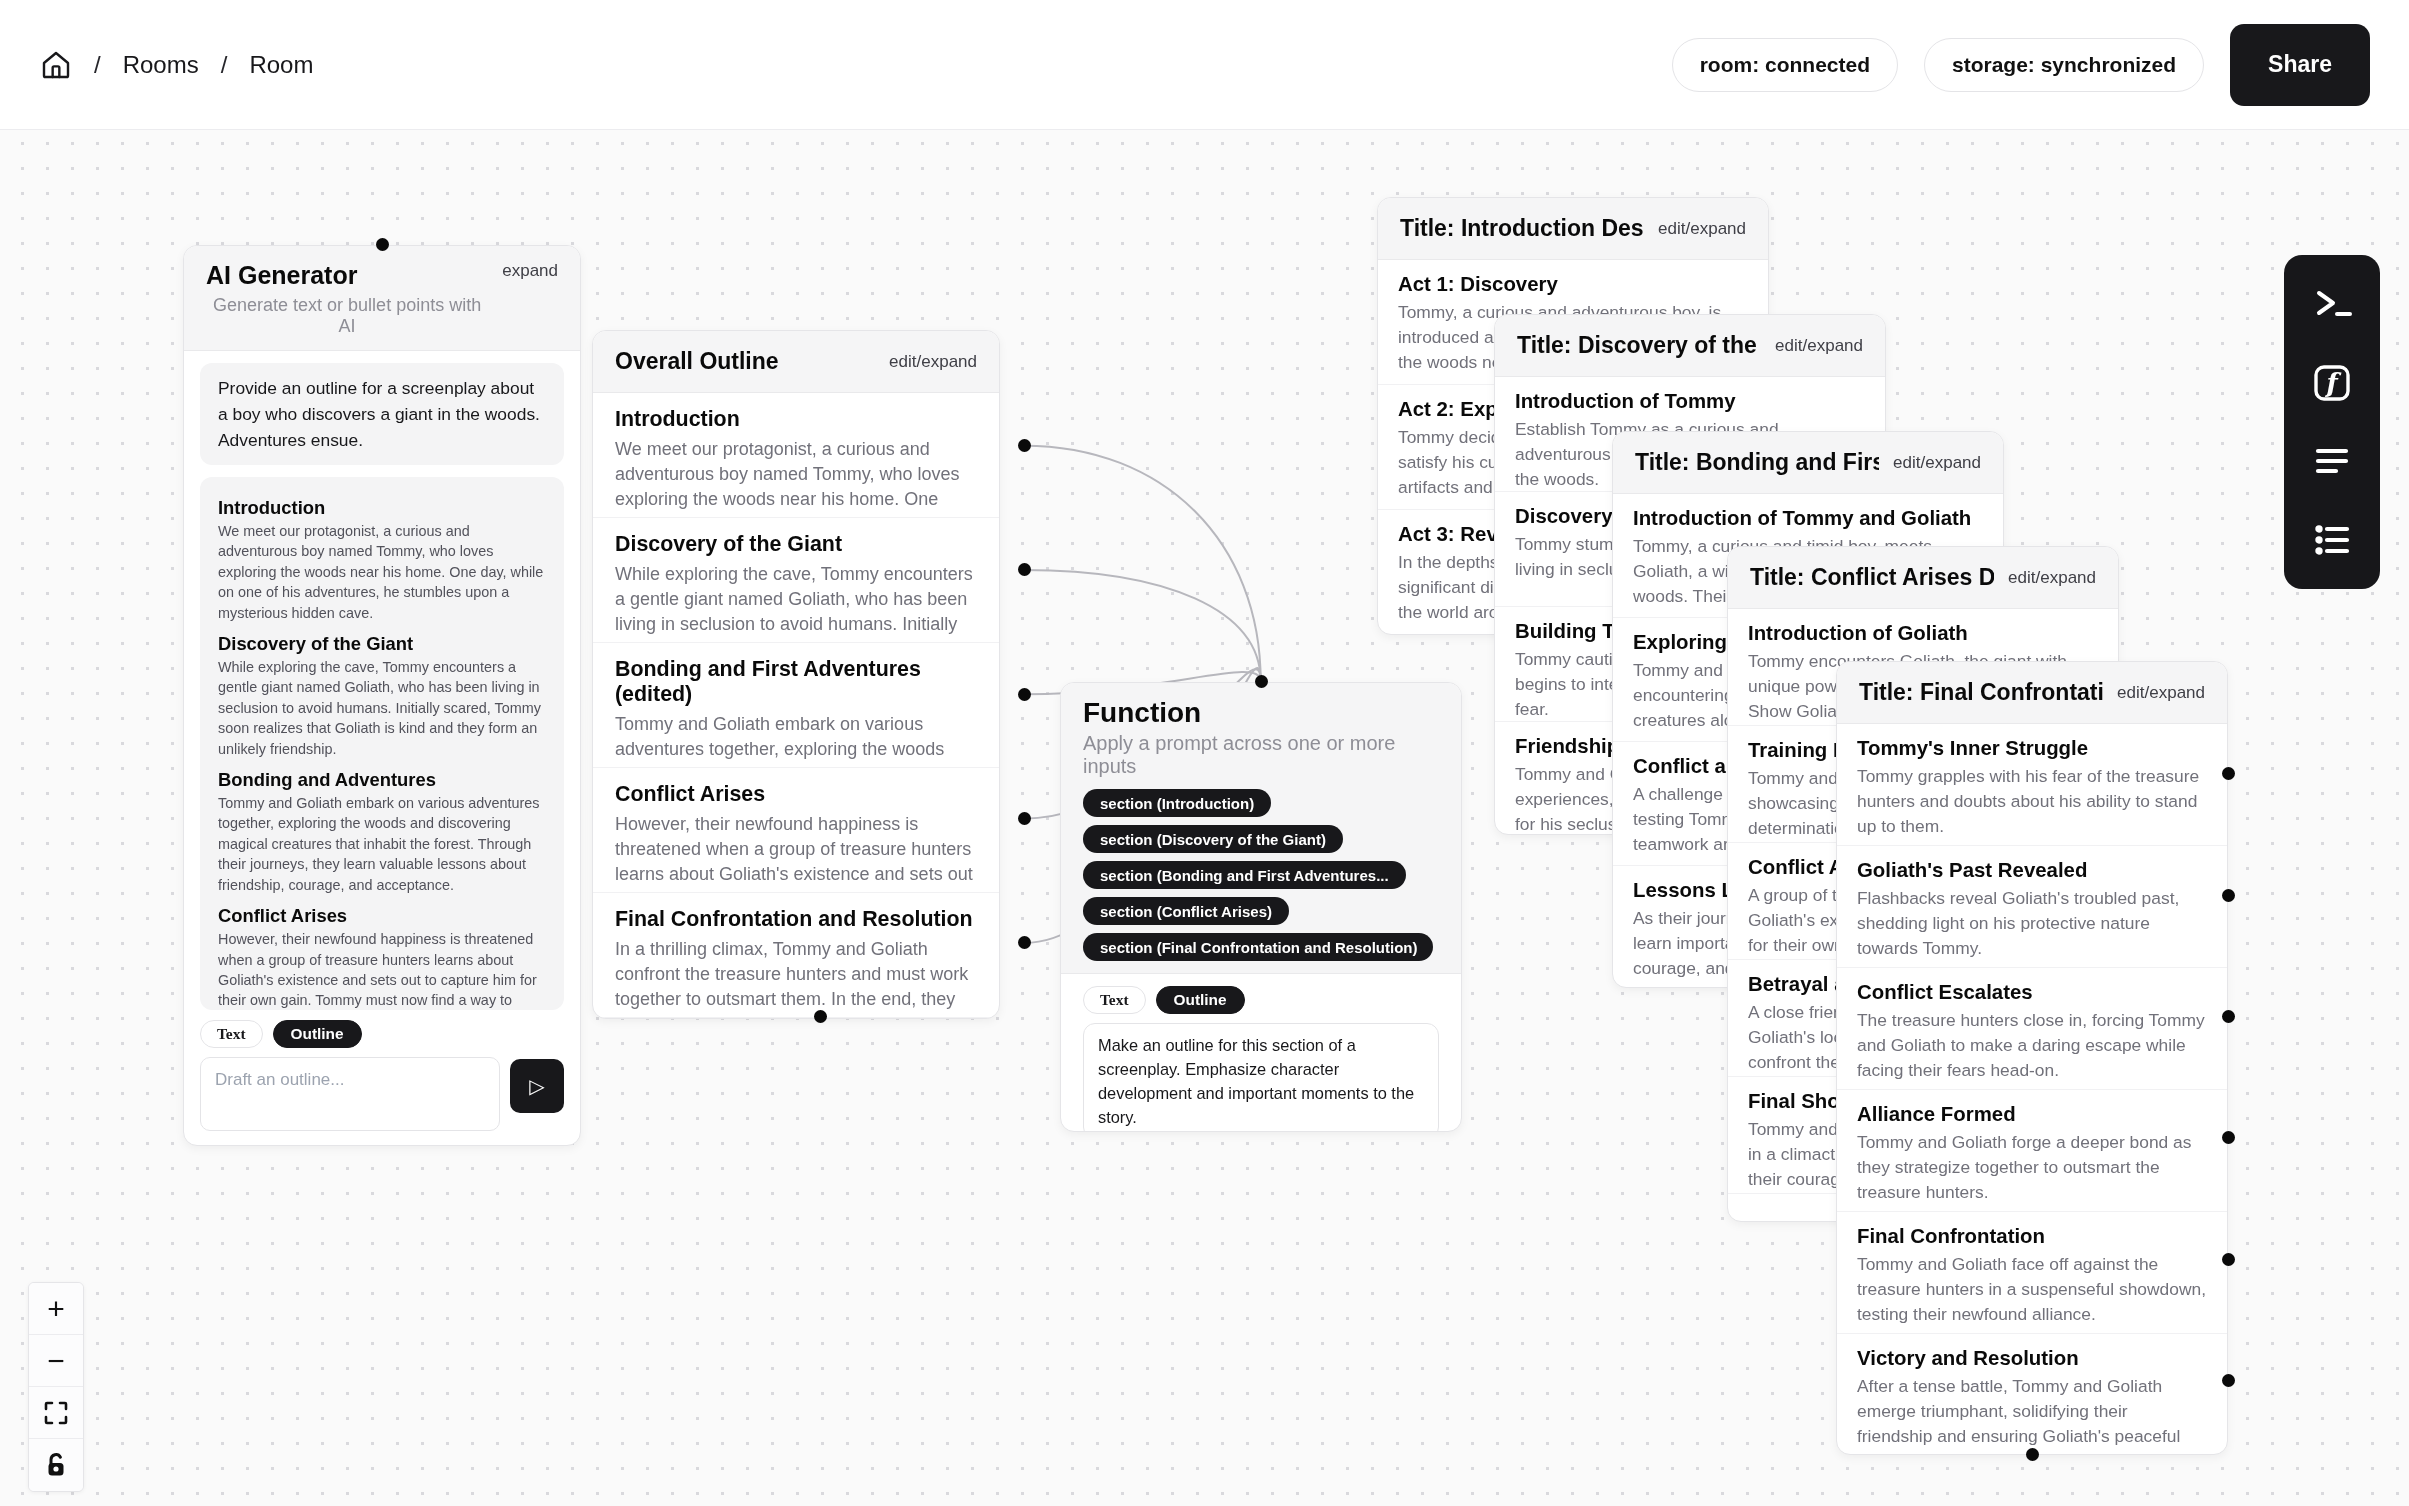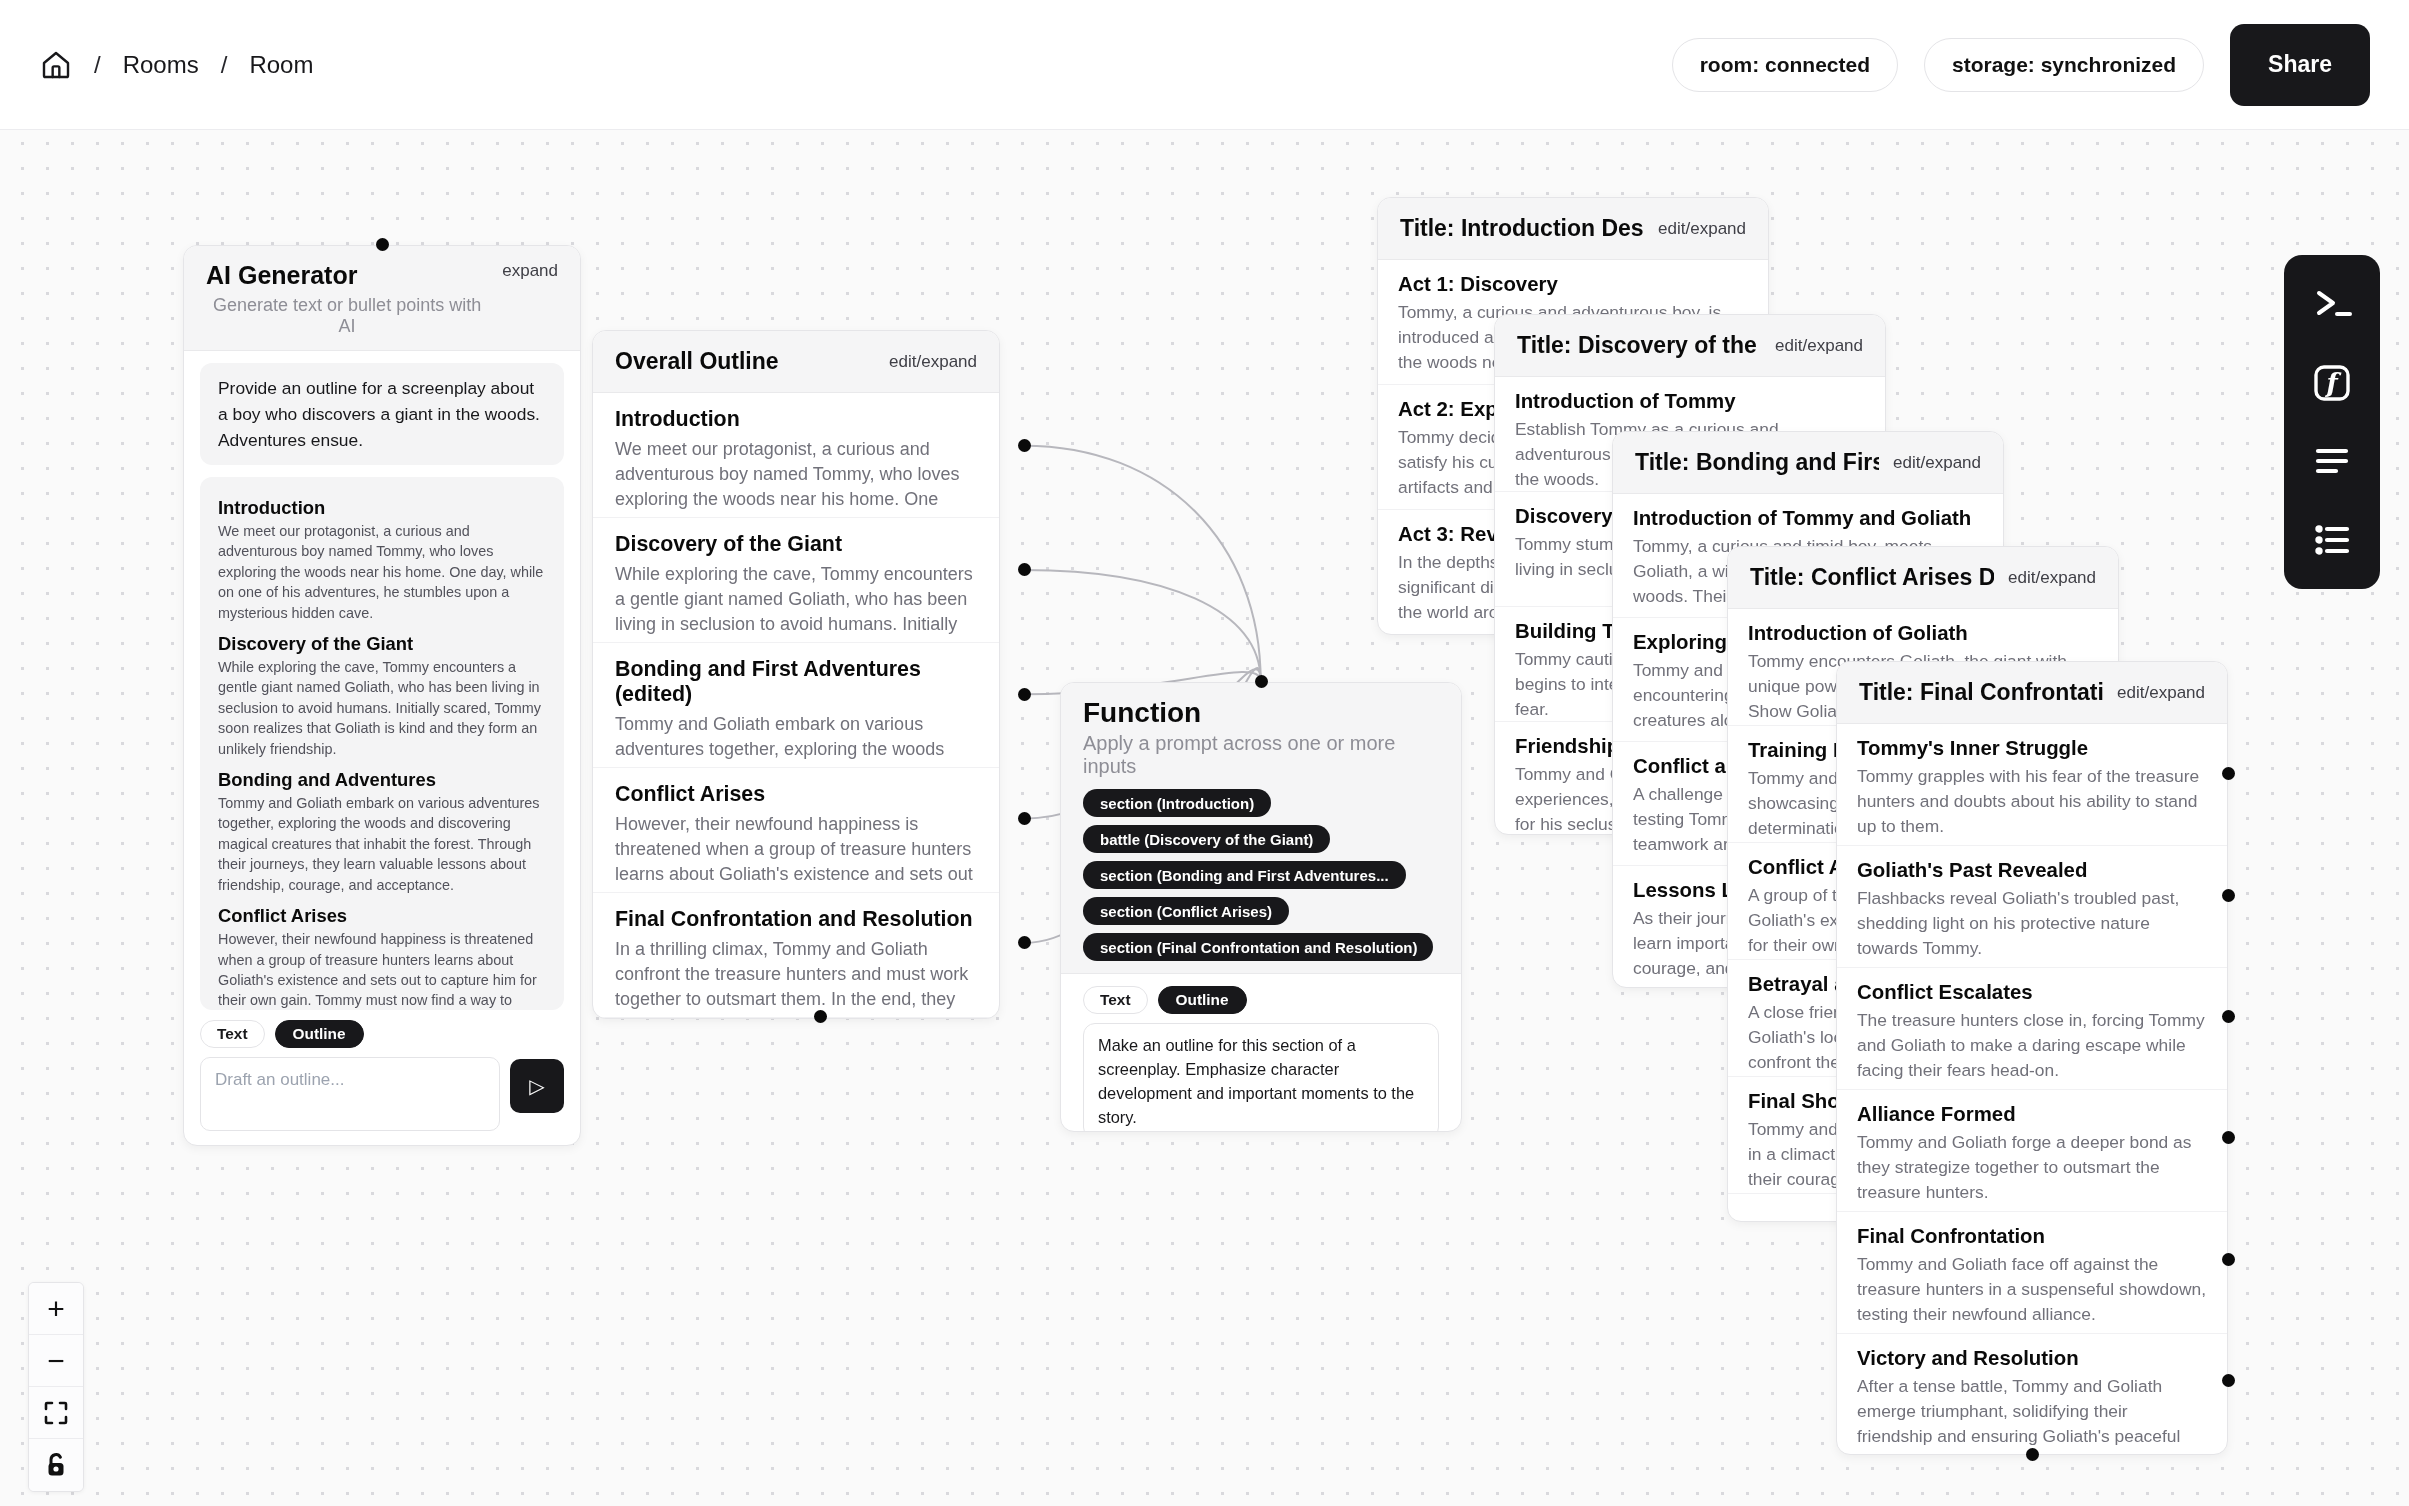--- a/index.html
+++ b/index.html
@@ -34,21 +34,21 @@
   .ai-title{font-size:25px;font-weight:700;margin-bottom:5px;}
   .ai-sub{font-size:18px;color:#8e8e96;text-align:center;}
   .ai-body{flex:1 1 auto;min-height:0;padding:12px 16px 0;display:flex;flex-direction:column;gap:12px;overflow:hidden;justify-content:space-between;}
   .promptbox{background:#f4f4f5;border-radius:12px;padding:12px 18px;font-size:17.4px;line-height:26px;color:#18181b;flex:0 0 auto;}
   .outbox{background:#f4f4f5;border-radius:12px;padding:10px 18px 0;flex:1 1 auto;overflow:hidden;}
   .ot{font-size:18.4px;font-weight:700;margin:10px 0 2px;}
   .ob{font-size:14.4px;line-height:20.4px;color:#52525b;}
   .ai-foot{flex:0 0 auto;padding:10px 16px 14px;}
   .modes{display:flex;gap:10px;align-items:center;margin-bottom:9px;}
   .pill-ghost{background:#fff;border:1.5px solid #e4e4e7;border-radius:994px;padding:4px 16px;
-              font-size:15.4px;font-weight:700;color:#18181b;font-family:Liberation Sans, sans-serif;cursor:pointer;}
+              font-size:15.4px;font-weight:700;color:#18181b;font-family:Liberation Serif, serif;cursor:pointer;}
   .pill-dark{background:#18181b;border:1.5px solid #18181b;border-radius:994px;padding:4px 17px;
              font-size:15.4px;font-weight:700;color:#fff;font-family:inherit;cursor:pointer;}
   .inrow{display:flex;gap:10px;align-items:flex-start;}
   .draft{flex:1;height:74px;border:1.5px solid #e4e4e7;border-radius:10px;padding:12px 14px;
          font-size:17px;color:#9ca3af;background:#fff;box-sizing:border-box;}
   .runbtn{width:54px;height:54px;background:#18181b;color:#fff;border:none;border-radius:10px;
           font-size:20px;margin-top:2px;cursor:pointer;}
   
   .outline{left:592px;top:330px;width:408px;height:689px;z-index:5;}
   .osec{height:125px;padding:14px 22px 0;border-bottom:1px solid #f1f1f3;box-sizing:border-box;overflow:hidden;}
@@ -180,21 +180,21 @@
       <div class="osb">In a thrilling climax, Tommy and Goliath confront the treasure hunters and must work together to outsmart them. In the end, they emerge...</div>
     </div>
   </div>
 
   <div class="card fn">
     <div class="fn-top">
       <div class="fn-title">Function</div>
       <div class="fn-sub">Apply a prompt across one or more inputs</div>
       <div class="fpills">
         <div class="fpill">section (Introduction)</div>
-        <div class="fpill">battle (Discovery of the Giant)</div>
+        <div class="fpill">section (Discovery of the Giant)</div>
         <div class="fpill">section (Bonding and First Adventures...</div>
         <div class="fpill">section (Conflict Arises)</div>
         <div class="fpill">section (Final Confrontation and Resolution)</div>
       </div>
     </div>
     <div class="fn-body">
       <div class="modes">
         <button class="pill-ghost">Text</button>
         <button class="pill-dark">Outline</button>
       </div>

